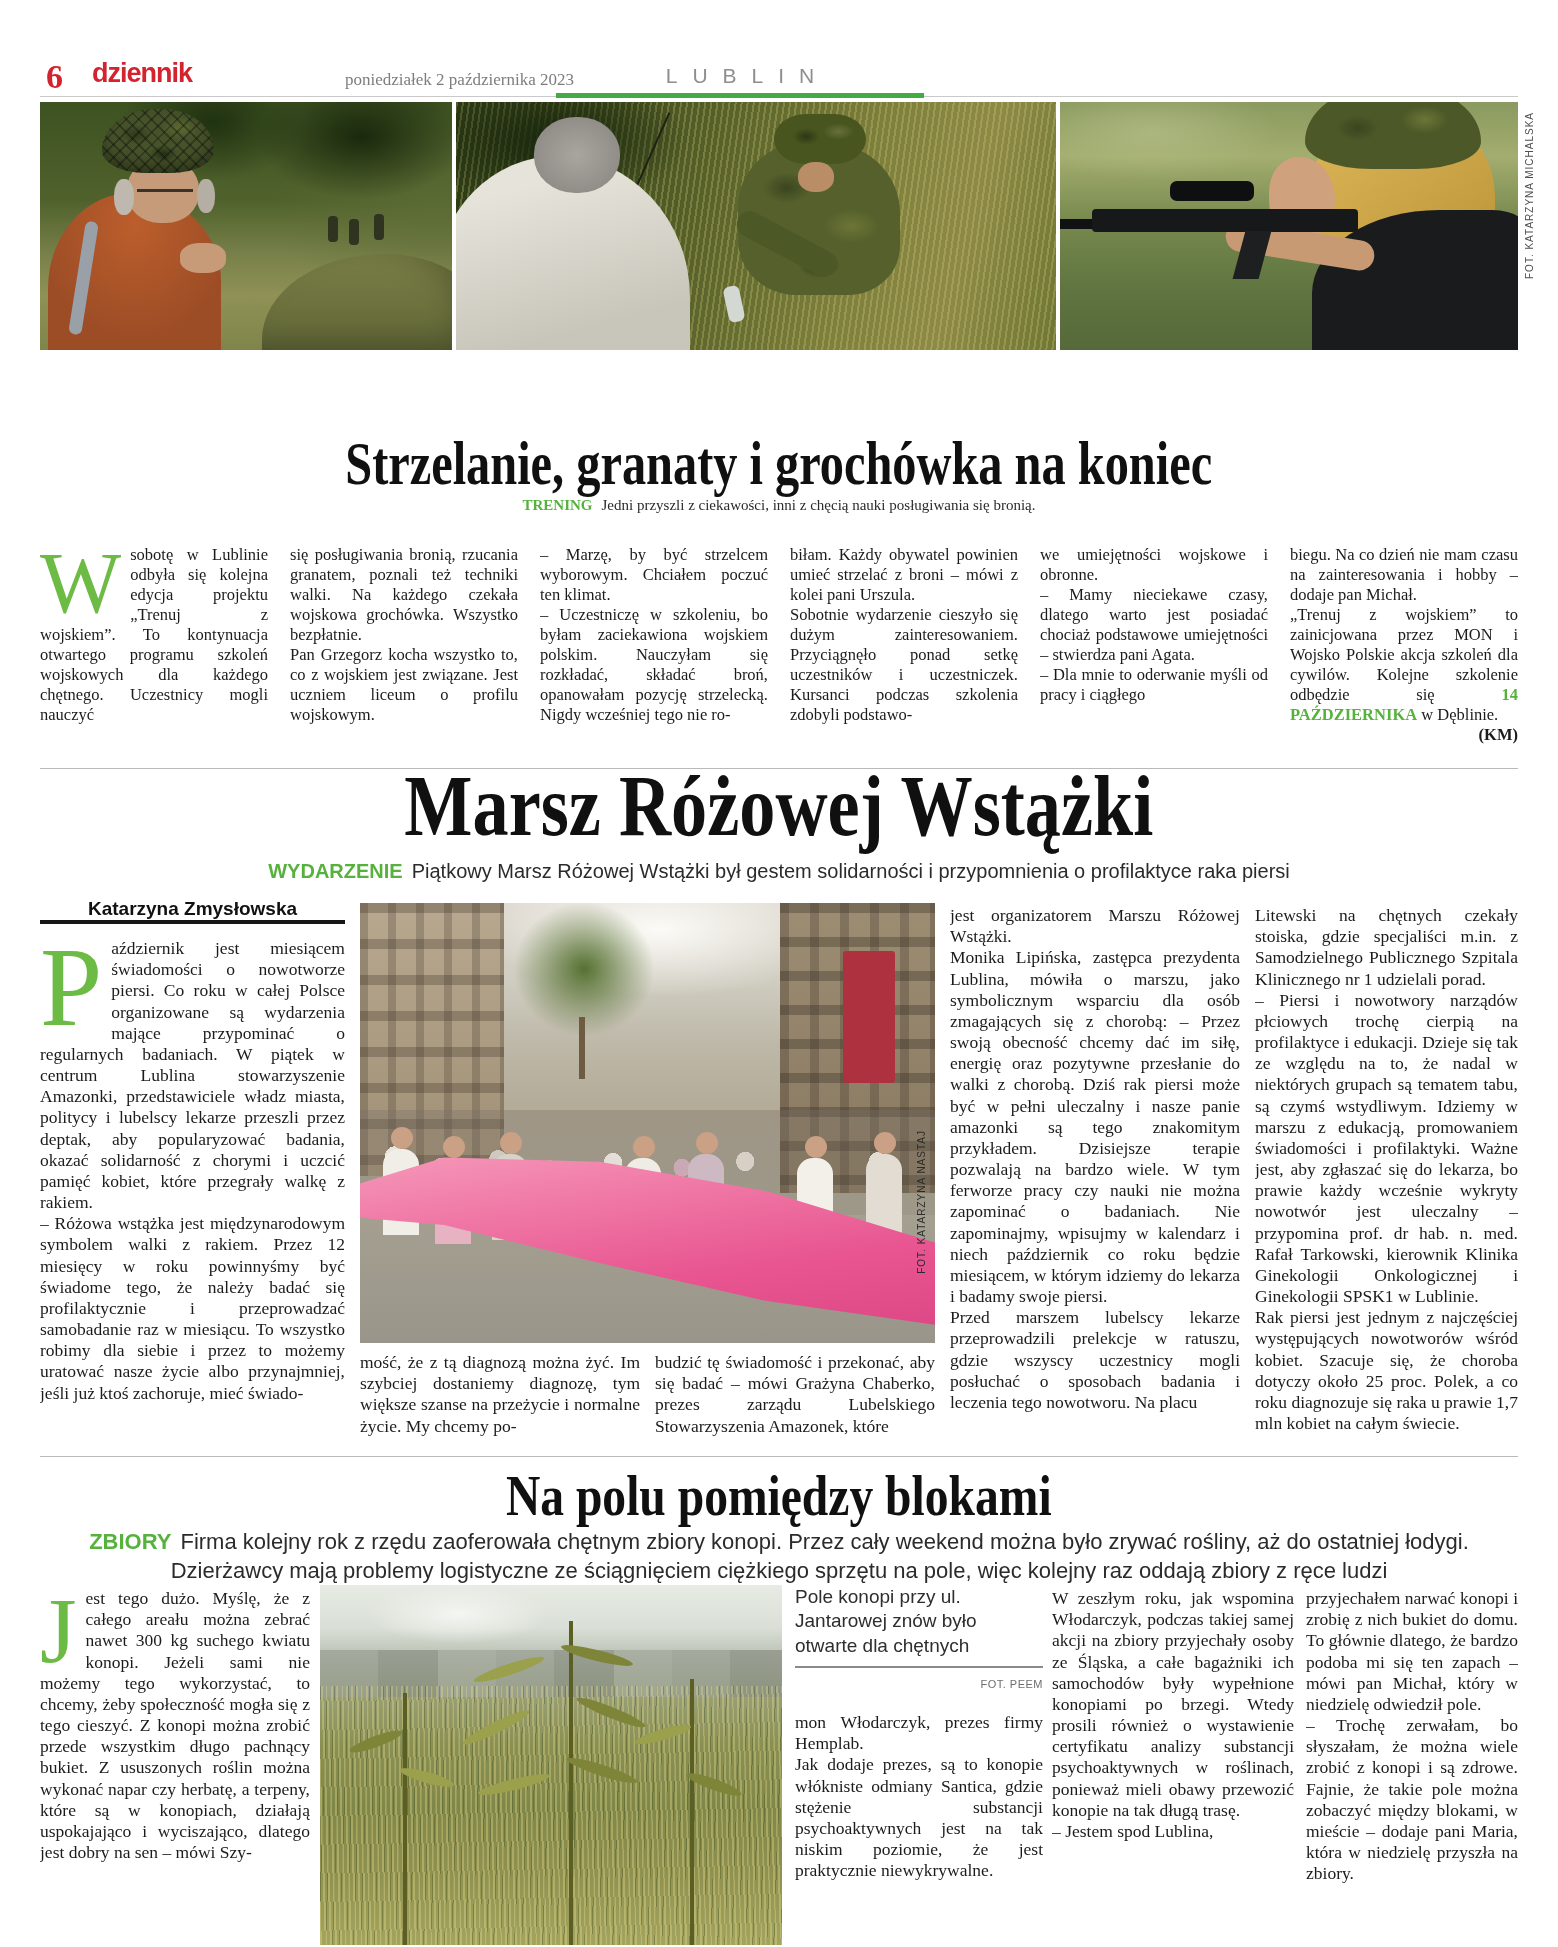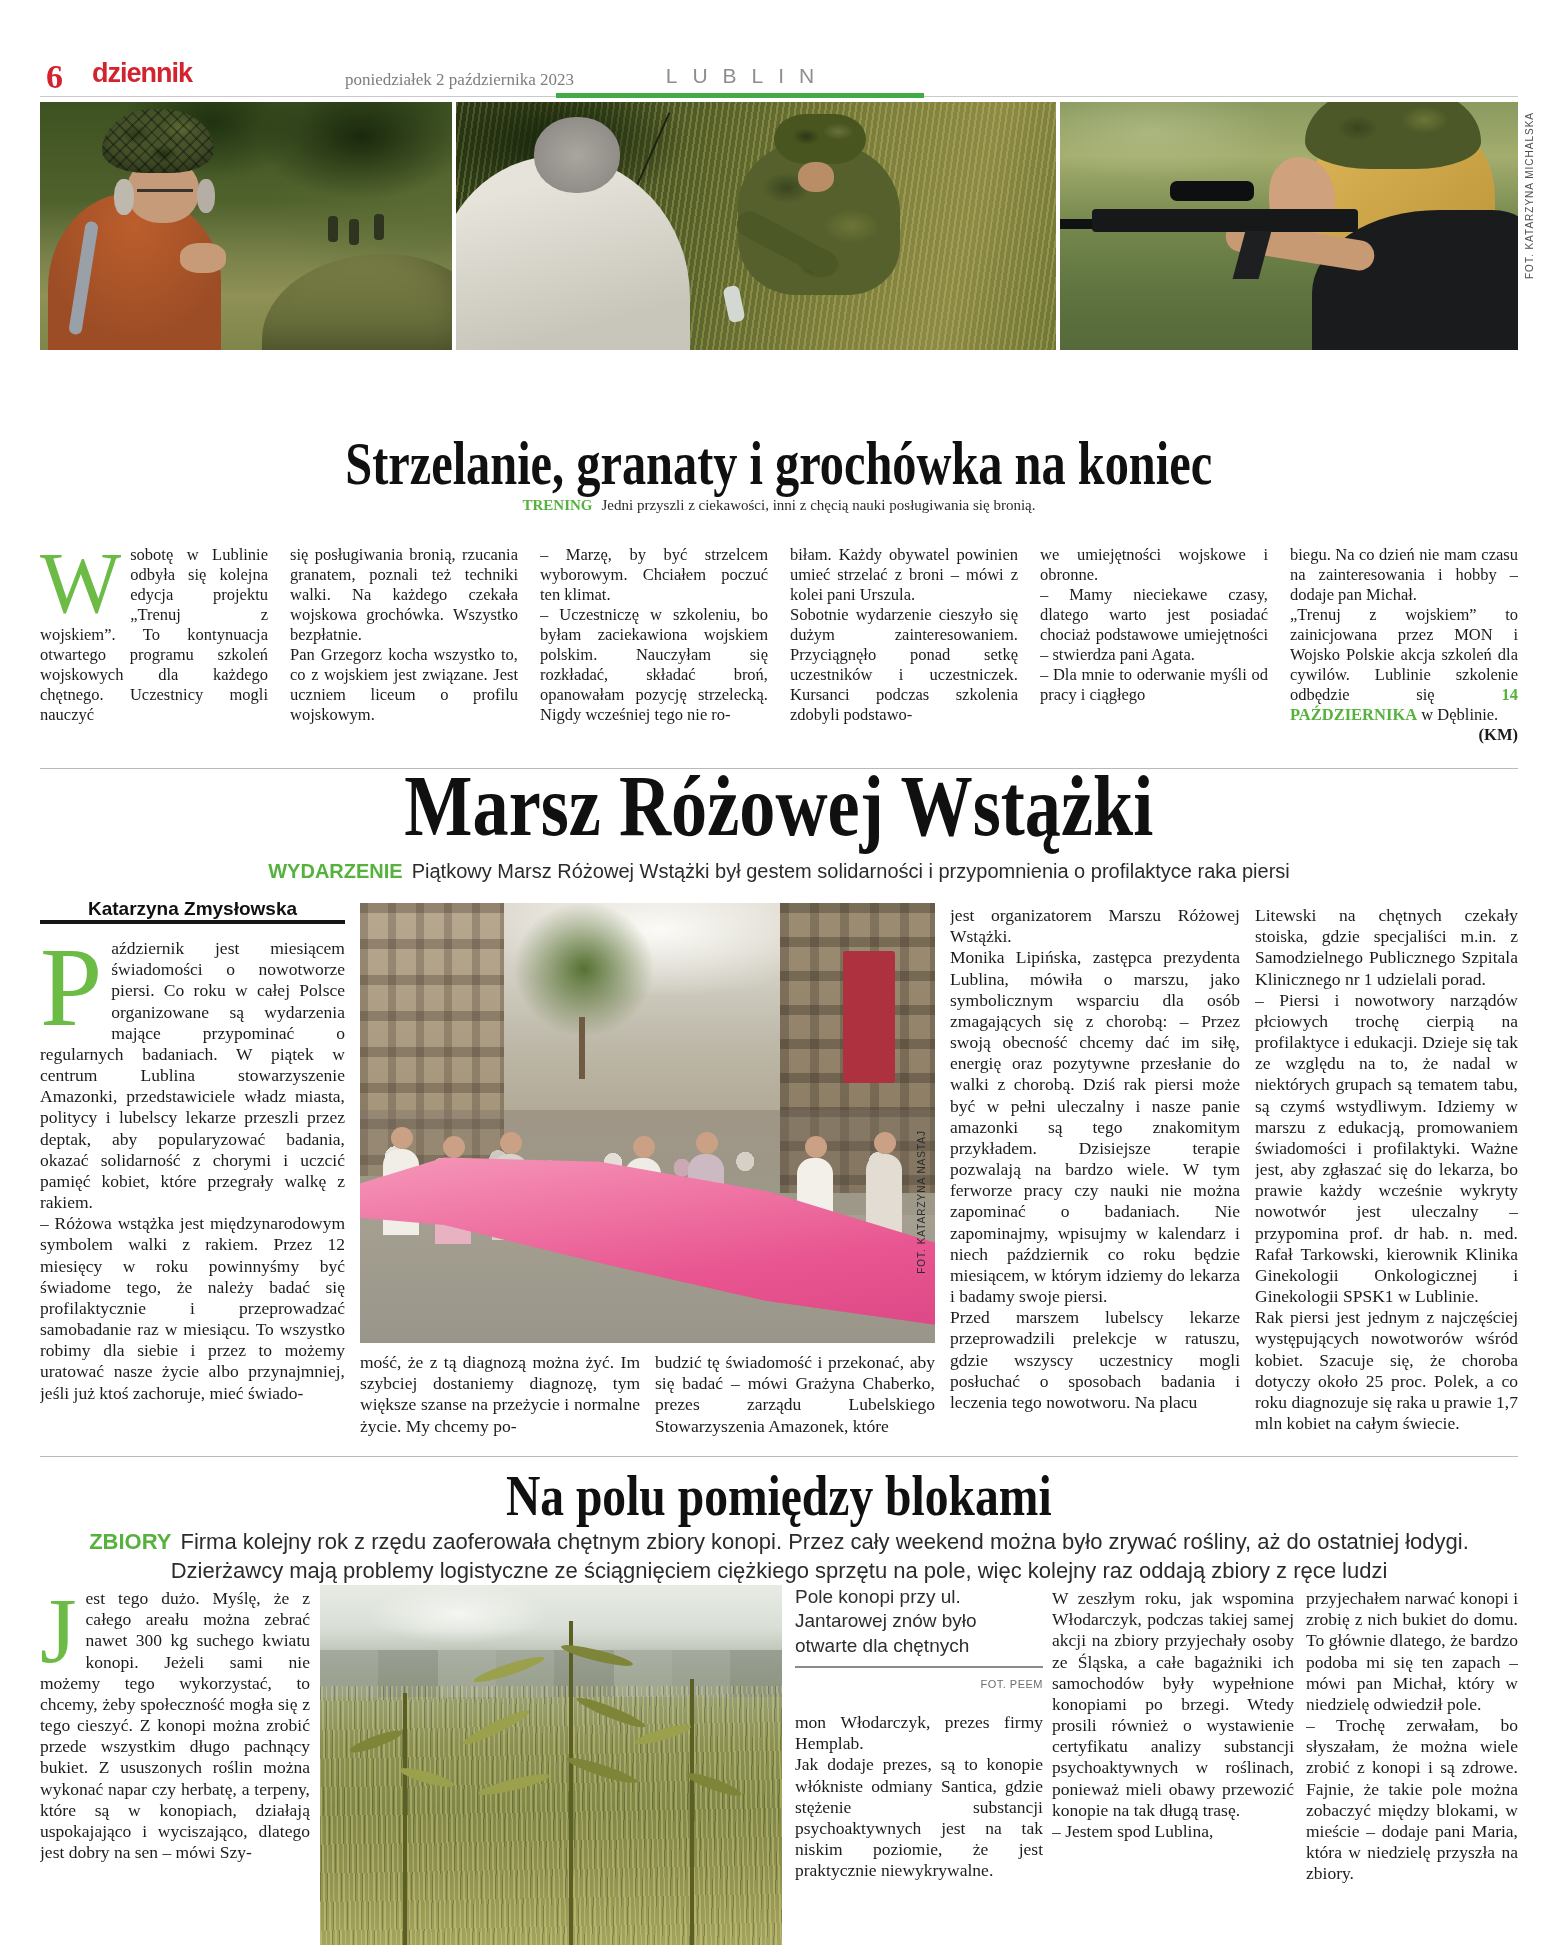--- a/index.html
+++ b/index.html
@@ -225,21 +225,21 @@
     <div class="body-col txt" style="left:290px;top:545px;width:228px;height:215px;">się posługiwania bronią, rzucania granatem, poznali też techniki walki. Na każdego czekała wojskowa grochówka. Wszystko bezpłatnie.
 Pan Grzegorz kocha wszystko to, co z wojskiem jest związane. Jest uczniem liceum o profilu wojskowym.</div>
     <div class="body-col txt" style="left:540px;top:545px;width:228px;height:215px;">– Marzę, by być strzelcem wyborowym. Chciałem poczuć ten klimat.
 – Uczestniczę w szkoleniu, bo byłam zaciekawiona wojskiem polskim. Nauczyłam się rozkładać, składać broń, opanowałam pozycję strzelecką. Nigdy wcześniej tego nie ro-</div>
     <div class="body-col txt" style="left:790px;top:545px;width:228px;height:215px;">biłam. Każdy obywatel powinien umieć strzelać z broni – mówi z kolei pani Urszula.
 Sobotnie wydarzenie cieszyło się dużym zainteresowaniem. Przyciągnęło ponad setkę uczestników i uczestniczek. Kursanci podczas szkolenia zdobyli podstawo-</div>
     <div class="body-col txt" style="left:1040px;top:545px;width:228px;height:215px;">we umiejętności wojskowe i obronne.
 – Mamy nieciekawe czasy, dlatego warto jest posiadać chociaż podstawowe umiejętności – stwierdza pani Agata.
 – Dla mnie to oderwanie myśli od pracy i ciągłego</div>
     <div class="body-col" style="left:1290px;top:545px;width:228px;height:215px;"><span class="txt">biegu. Na co dzień nie mam czasu na zainteresowania i hobby – dodaje pan Michał.
-„Trenuj z wojskiem” to zainicjowana przez MON i Wojsko Polskie akcja szkoleń dla cywilów. Lublinie szkolenie odbędzie się </span><strong class="green">14 PAŹDZIERNIKA</strong><span class="txt"> w Dęblinie.</span><strong class="km">(KM)</strong></div>
+„Trenuj z wojskiem” to zainicjowana przez MON i Wojsko Polskie akcja szkoleń dla cywilów. Kolejne szkolenie odbędzie się </span><strong class="green">14 PAŹDZIERNIKA</strong><span class="txt"> w Dęblinie.</span><strong class="km">(KM)</strong></div>
   </div>
   <div class="hrule" style="top:768px;"></div>
 
   <div class="a2">
     <div class="hl" style="top:756px;font-size:86px;"><span class="inner" style="transform:scaleX(0.84);">Marsz Różowej Wstążki</span></div>
     <div class="kicker" style="top:860px;font-size:20px;"><strong class="klabel">WYDARZENIE</strong><span>Piątkowy Marsz Różowej Wstążki był gestem solidarności i przypomnienia o profilaktyce raka piersi</span></div>
 
     <div class="byline">Katarzyna Zmysłowska</div>
 
     <div class="body-col" style="left:40px;top:938px;width:305px;height:506px;font-size:17.5px;"><span class="dropcap dc2">P</span><span class="txt">aździernik jest miesiącem świadomości o nowotworze piersi. Co roku w całej Polsce organizowane są wydarzenia mające przypominać o regularnych badaniach. W piątek w centrum Lublina stowarzyszenie Amazonki, przedstawiciele władz miasta, politycy i lubelscy lekarze przeszli przez deptak, aby popularyzować badania, okazać solidarność z chorymi i uczcić pamięć kobiet, które przegrały walkę z rakiem.

